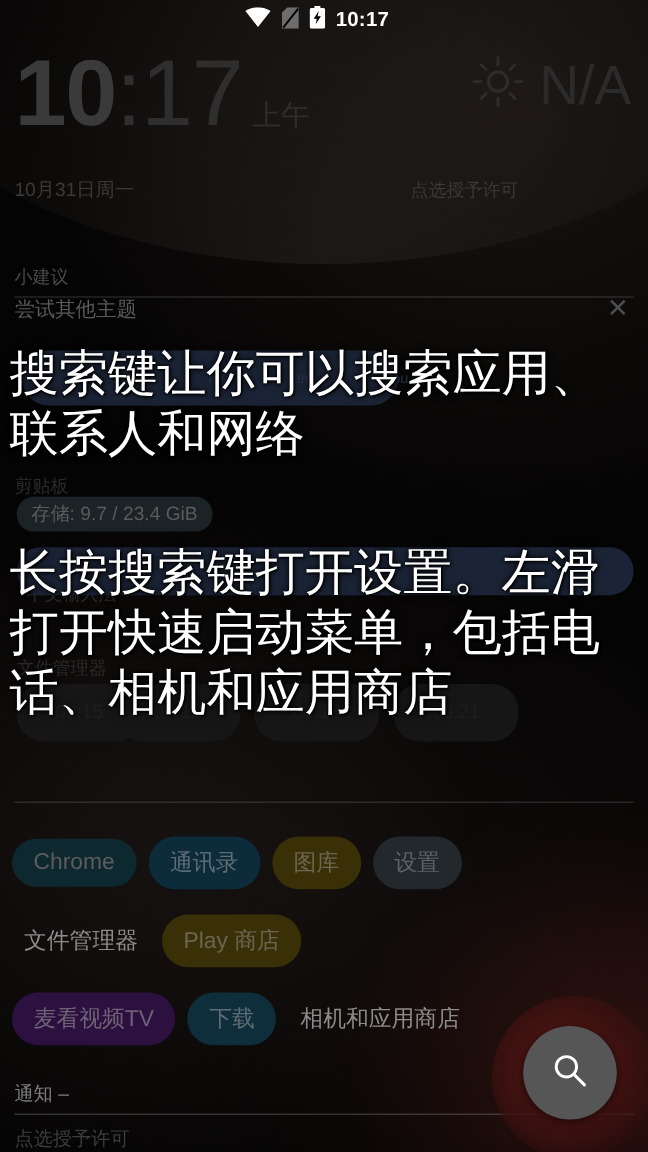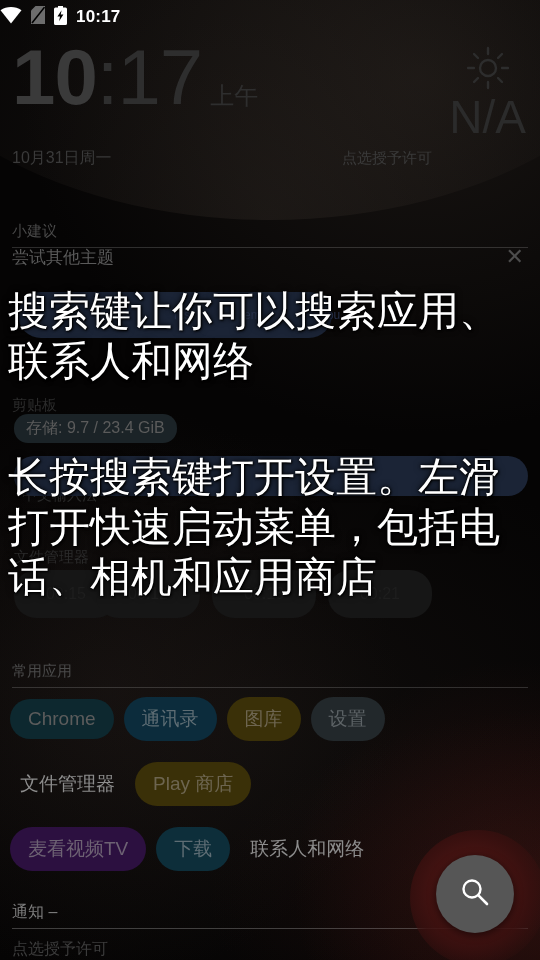--- a/index.html
+++ b/index.html
@@ -24,33 +24,33 @@
   .sw1{left:-140px;top:-300px;width:820px;height:520px;
        background:radial-gradient(ellipse at 50% 100%, rgba(60,52,46,0.30) 0%, rgba(0,0,0,0) 70%);}
   .sw2{left:-200px;top:420px;width:900px;height:600px;
        background:radial-gradient(ellipse at 50% 50%, rgba(46,38,34,0.26) 0%, rgba(0,0,0,0) 68%);}
   .sw3{left:180px;top:690px;width:620px;height:420px;
        background:radial-gradient(ellipse at 70% 50%, rgba(70,26,22,0.35) 0%, rgba(0,0,0,0) 66%);}
 
   
   #statusbar{
     position:absolute;left:0;top:0;width:540px;height:34px;
-    display:flex;align-items:center;justify-content:flex-start;
+    display:flex;align-items:center;justify-content:center;
     padding-right:12px;gap:9px;z-index:40;
   }
   #statusbar .sb-time{color:#fff;font-size:17px;font-weight:bold;letter-spacing:.2px;}
   .ic{display:block;}
 
   
   #clockwrap{position:absolute;left:0;top:38px;width:540px;height:110px;z-index:5;}
   #clock{position:absolute;left:12px;top:0;display:flex;align-items:baseline;}
   #clock .hh{font-size:78px;line-height:78px;font-weight:bold;color:#3a3a3a;letter-spacing:-1px;}
   #clock .mm{font-size:78px;line-height:78px;font-weight:normal;color:#2e2e2e;letter-spacing:-1px;}
   #clock .ampm{font-size:24px;color:#2e2e2e;margin-left:8px;}
-  #weather{position:absolute;right:14px;top:8px;display:flex;align-items:center;flex-direction:column;}
+  #weather{position:absolute;right:14px;top:8px;display:flex;align-items:center;gap:12px;}
   #weather .temp{font-size:46px;color:#2b2b2b;line-height:46px;}
 
   #dateline{position:absolute;left:0;top:144px;width:444px;height:28px;z-index:5;
             display:flex;align-items:center;justify-content:space-between;padding:0 12px;}
   #dateline .dt{font-size:16px;color:#3a3a3a;}
   #dateline .perm{font-size:15px;color:#3a3a3a;}
 
   
   .sec{position:absolute;left:12px;width:516px;z-index:5;margin-top:22px;}
   .sec .lab{font-size:15px;color:#4a4a4a;}
@@ -201,38 +201,37 @@
     <span>00:12</span>
   </div>
   <div class="darkpill" style="left:212px;top:570px;width:104px;height:48px;">
     <span>00:18</span>
   </div>
   <div class="darkpill" style="left:328px;top:570px;width:104px;height:48px;">
     <span>00:21</span>
   </div>
 
   <div class="sec" style="top:640px;">
-    <div class="lab">常用应用</div>
     <div class="rule"></div>
   </div>
 
   <div class="chiprow" id="approw0" style="top:697px;">
       <div class="chip" style="background: rgb(13, 40, 47); color: rgb(92, 92, 92);">Chrome</div>
       <div class="chip" style="background: rgb(12, 44, 60); color: rgb(94, 109, 116);">通讯录</div>
       <div class="chip" style="background: rgb(58, 48, 8); color: rgb(109, 101, 80);">图库</div>
       <div class="chip" style="background: rgb(34, 40, 43); color: rgb(93, 99, 102);">设置</div>
     </div>
   <div class="chiprow" id="approw1" style="top:762px;">
       <div class="chip plain" style="color: rgb(140, 140, 140);">文件管理器</div>
       <div class="chip" style="background: rgb(58, 48, 8); color: rgb(109, 101, 80);">Play 商店</div>
     </div>
   <div class="chiprow" id="approw2" style="top:827px;">
       <div class="chip" style="background: rgb(44, 16, 64); color: rgb(109, 98, 115);">麦看视频TV</div>
       <div class="chip" style="background: rgb(13, 46, 58); color: rgb(94, 109, 116);">下载</div>
-      <div class="chip plain" style="color: rgb(140, 140, 140);">联系人和网络</div>
+      <div class="chip plain" style="color: rgb(140, 140, 140);">相机和应用商店</div>
     </div>
 
   <div id="notif">
     <div class="lab">通知 –</div>
     <div class="rule"></div>
     <div class="sub">点选授予许可</div>
   </div>
 
   <div id="fabglow"></div>
   <div id="fab">

